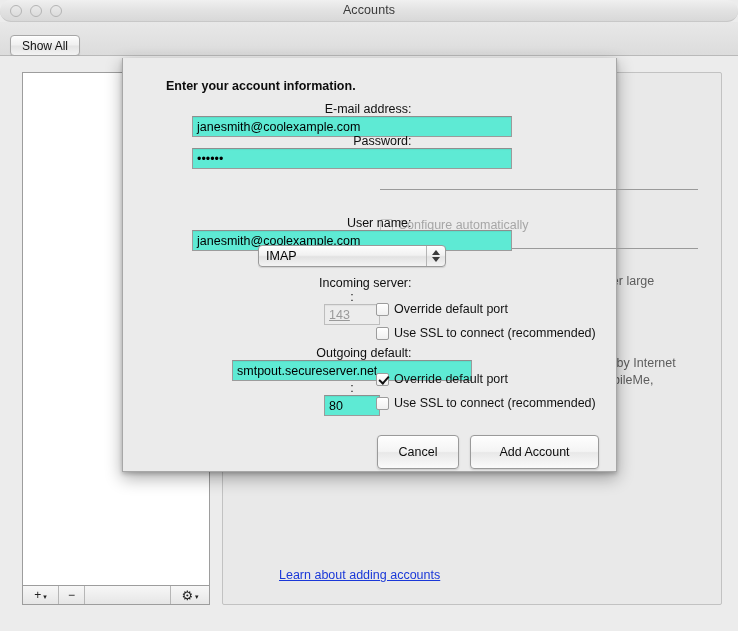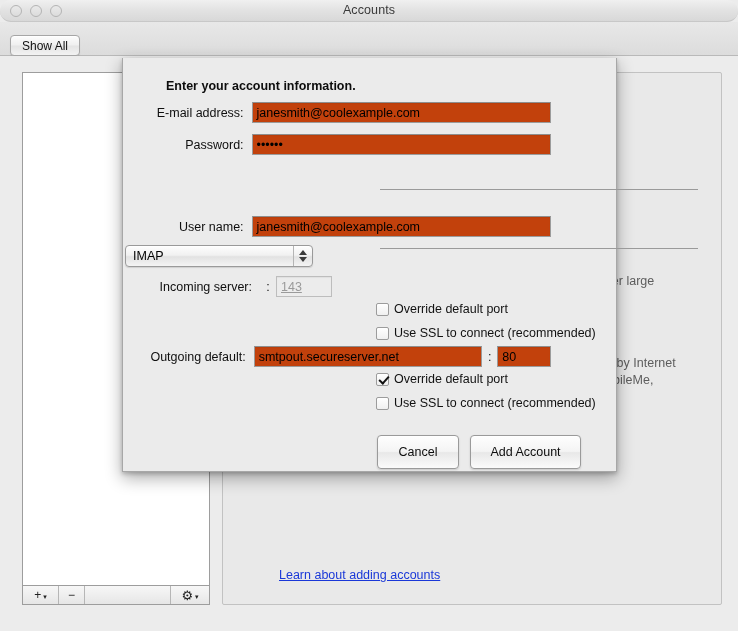--- a/index.html
+++ b/index.html
@@ -129,31 +129,31 @@
     border: 1px solid #a7a7a7;
     border-top: none;
     box-shadow: 0 6px 16px rgba(0,0,0,.33), 0 2px 4px rgba(0,0,0,.20);
   }
   .sheet-title {
     position: absolute; left: 19px; top: 21px;
     font-size: 12.5px; font-weight: bold; color: #0d0d0d; margin-left: 24px;
   }
 
   .row {
-    position: absolute; left: 2px; width: 426px;
-    display: flex; align-items: center;
+    position: absolute; left: 16px; width: 426px;
+    display: flex; align-items: center; flex-direction: column;
   }
   .lbl {
     width: 135px; text-align: right; padding-right: 8px;
     font-size: 12.5px; color: #0f0f0f;
   }
 
   .tfield {
     height: 21px;
-    background: #c2410c;
+    background: #5eead4;
     border: 1px solid #9b9b9b;
     border-top-color: #8e8e8e;
     font-size: 12.5px; color: #000;
     padding: 0 4px;
     display: flex; align-items: center;
     box-shadow: 0 1px 1px rgba(0,0,0,.05) inset;
   }
   .tfield.dimmed { background: #ececec; color: #9a9a9a; border-color: #bdbdbd; text-decoration: underline; }
 
   .w-wide { width: 320px; }
@@ -226,21 +226,21 @@
     height: 24px; padding: 16px 16px;
     background: linear-gradient(to bottom, #fefefe 0%, #f4f4f4 48%, #e8e8e8 52%, #fbfbfb 100%);
     border: 1px solid #9a9a9a;
     border-radius: 4px;
     box-shadow: 0 1px 0 rgba(255,255,255,.9) inset, 0 1px 2px rgba(0,0,0,.15);
     font-size: 12.5px; color: #0d0d0d;
     display: flex; align-items: center; justify-content: center;
     cursor: default;
   }
   #cancel-button { position: absolute; left: 377px; top: 435px; width: 82px; }
-  #add-account-button { position: absolute; left: 470px; top: 435px; width: 111px; }
+  #add-account-button { position: absolute; left: 470px; top: 435px; width: 129px; }
 
   .gear-glyph { font-size: 13px; line-height: 1; }
 </style>
 </head>
 <body>
 
 <div id="app">
 
   <div class="titlebar">
     <div class="traffic">

